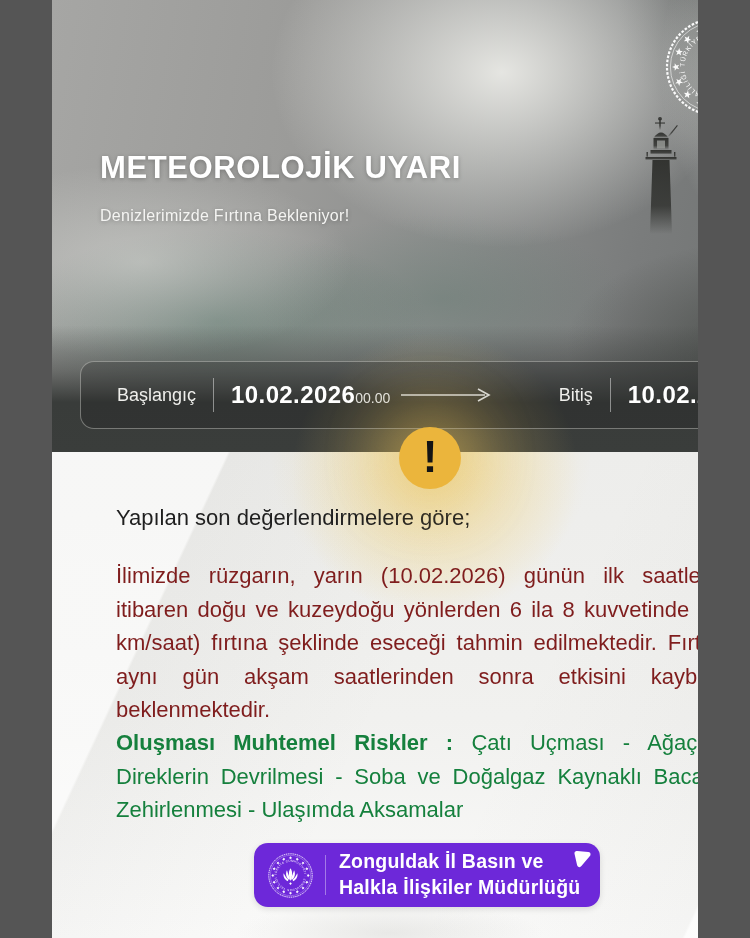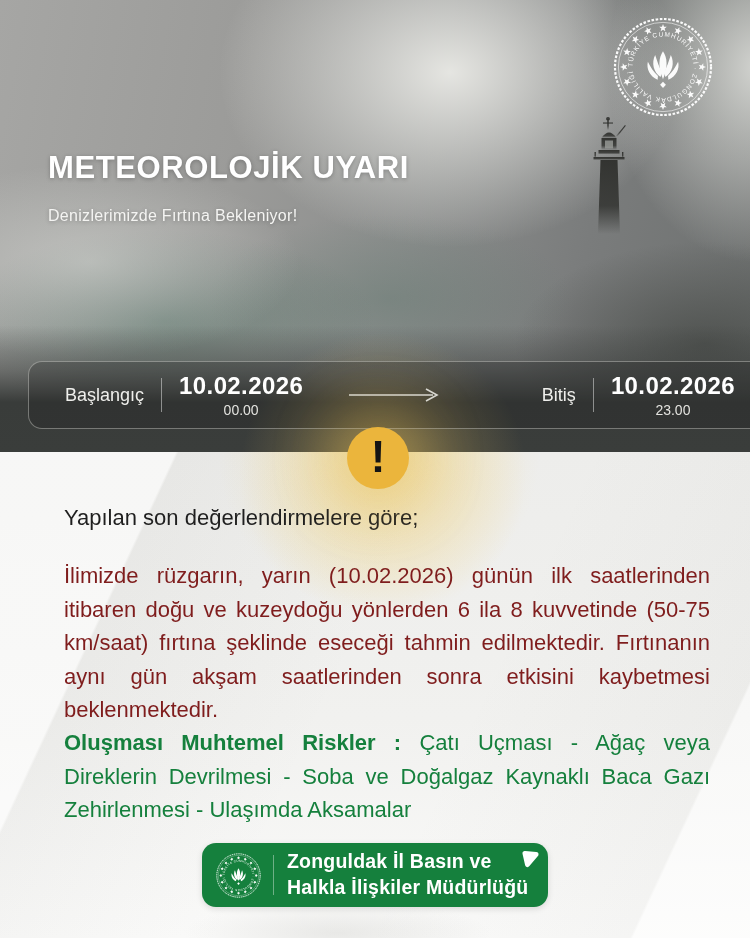--- a/index.html
+++ b/index.html
@@ -1,17 +1,17 @@
 <!DOCTYPE html>
 <html><head>
 <meta charset="utf-8">
 <style>
   html,body{margin:0;padding:0;background:#555;}
   .page{
-    position:relative;width:750px;height:938px;margin:0 auto;overflow:hidden;
+    position:relative;width:646px;height:938px;margin:0 auto;overflow:hidden;
     font-family:"Liberation Sans","DejaVu Sans",sans-serif;
     background:#f0f0ee;
   }
   
   .hero{
     position:absolute;left:0;top:0;width:750px;height:452px;overflow:hidden;z-index:0;
     background:
       radial-gradient(ellipse 330px 250px at 60% 16%, rgba(234,234,230,.95), rgba(234,234,230,0) 70%),
       radial-gradient(ellipse 230px 300px at 101% 15%, rgba(222,223,219,.9), rgba(222,223,219,0) 65%),
       radial-gradient(ellipse 300px 140px at 12% 58%, rgba(215,217,213,.55), rgba(215,217,213,0) 70%),
@@ -43,21 +43,21 @@
     border:1px solid rgba(235,235,230,.38);border-radius:14px;
     background:rgba(22,25,23,.22);
     color:#fff;
     padding-left:44px;
   }
   .bar-group{position:absolute;top:0;height:100%;display:flex;align-items:center;}
   .bar-group.start{left:36px;}
   .bar-group.end{right:32px;}
   .bar-label{font-size:18px;font-weight:500;color:#efefec;}
   .bar-divider{width:1px;height:34px;background:rgba(255,255,255,.45);margin:0 17px;}
-  .bar-stack{display:flex;flex-direction:column;align-items:center;line-height:1;}
+  .bar-stack{display:flex;flex-direction:row;align-items:center;line-height:1;}
   .bar-date{font-size:24px;font-weight:700;color:#ffffff;letter-spacing:.4px;}
   .bar-time{font-size:14px;font-weight:400;color:#e3e3df;margin-top:5px;}
   .bar-arrow{position:absolute;left:318px;top:25px;}
   
   .glow{
     position:absolute;left:238px;top:330px;width:290px;height:290px;border-radius:50%;z-index:2;pointer-events:none;
     background:radial-gradient(circle, rgba(238,200,96,.38) 0%, rgba(238,200,96,.16) 42%, rgba(238,200,96,0) 70%);
   }
   .alert-circle{
     position:absolute;left:347px;top:427px;width:62px;height:62px;border-radius:50%;z-index:4;
@@ -84,21 +84,21 @@
     font-size:22px;line-height:33.5px;color:#7f1d1d;text-align:justify;
   }
   .risks{
     position:absolute;left:64px;top:726px;width:646px;z-index:3;margin:0;
     font-size:22px;line-height:33.5px;color:#15803d;text-align:justify;
   }
   .risks .b{font-weight:700;}
   
   .pill{
     position:absolute;left:202px;top:843px;width:346px;height:64px;z-index:3;
-    background:#15803d;border-radius:14px;display:flex;align-items:center;
+    background:#6d28d9;border-radius:14px;display:flex;align-items:center;
     box-shadow:0 2px 6px rgba(0,0,0,.12);
   }
   .pill-logo{width:47px;height:47px;margin-left:13px;flex:none;}
   .pill-divider{width:1px;height:40px;background:rgba(255,255,255,.38);margin:0 13px 0 11px;flex:none;}
   .pill-text{color:#ffffff;font-weight:700;font-size:19.5px;line-height:1.33;letter-spacing:.2px;}
   .pill-corner{position:absolute;right:7px;top:5px;}
 </style>
 </head>
 <body>
 

